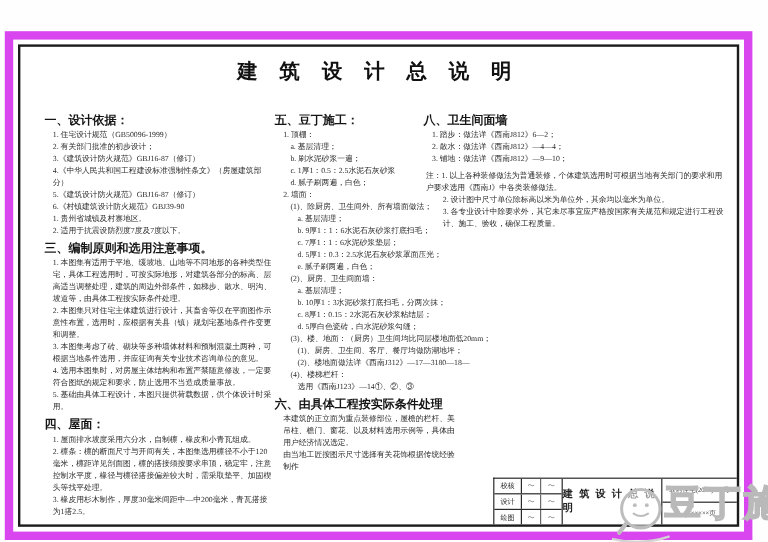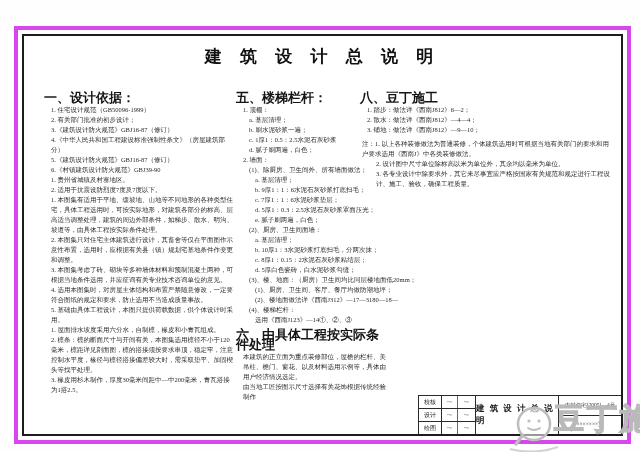--- a/index.html
+++ b/index.html
@@ -2,37 +2,37 @@
 <html><head>
 <meta charset="utf-8">
 <style>
   html,body{margin:0;padding:0;}
   body{
     width:640px;height:452px;position:relative;overflow:hidden;
     background:#fefefe;
     font-family:"Liberation Serif","DejaVu Serif",serif;
   }
   .frame-outer{
-    position:absolute;left:14px;top:26px;width:609px;height:410px;
-    border:4px solid #d946ef;background:#fff;
+    position:absolute;left:4px;top:26px;width:609px;height:410px;
+    border:7px solid #d946ef;background:#fff;
   }
   .frame-inner{
     position:absolute;left:4px;top:4px;right:4px;bottom:4px;
     border:2px solid #1c1c1c;
   }
   .sheet-title{
     position:absolute;top:9px;left:0;right:0;text-align:center;
     font-size:17px;font-weight:bold;letter-spacing:7px;color:#111;
   }
   .col{position:absolute;color:#2b2b2b;}
   .col1{left:20px;top:57px;width:192px;}
   .col2{left:212px;top:57px;width:152px;}
   .col3{left:336px;top:57px;width:252px;}
   .ln{font-size:6.5px;line-height:10px;}
-  .ln.h{font-size:13px;font-weight:bold;margin:5px 0 2px;color:#151515;}
+  .ln.h{font-size:10px;font-weight:bold;margin:5px 0 2px;color:#151515;}
   .col .ln.h:first-child{margin-top:0;}
   .ln.l1{padding-left:7px;}
   .ln.l2{padding-left:13px;}
   .ln.l3{padding-left:19px;}
   .col2 .ln.l2,.col2 .ln.l3{white-space:nowrap;}
   .ln.note{padding-left:2px;margin-top:4px;}
   .ln.note2{padding-left:16px;}
 
   .titleblock{
     position:absolute;right:0;bottom:0;width:202px;height:38px;
@@ -69,31 +69,33 @@
     <div class="col col1">
         <div class="ln h">一、设计依据：</div>
         <div class="ln l1">1. 住宅设计规范（GB50096-1999）</div>
         <div class="ln l1">2. 有关部门批准的初步设计；</div>
         <div class="ln l1">3.《建筑设计防火规范》GBJ16-87（修订）</div>
         <div class="ln l1">4.《中华人民共和国工程建设标准强制性条文》（房屋建筑部分）</div>
         <div class="ln l1">5.《建筑设计防火规范》GBJ16-87（修订）</div>
         <div class="ln l1">6.《村镇建筑设计防火规范》GBJ39-90</div>
         <div class="ln l1">1. 贵州省城镇及村寨地区。</div>
         <div class="ln l1">2. 适用于抗震设防烈度7度及7度以下。</div>
+        <div class="ln h">三、编制原则和选用注意事项。</div>
         <div class="ln l1">1. 本图集有适用于平地、缓坡地、山地等不同地形的各种类型住宅，具体工程选用时，可按实际地形，对建筑各部分的标高、层高适当调整处理，建筑的周边外部条件，如梯步、散水、明沟、坡道等，由具体工程按实际条件处理。</div>
         <div class="ln l1">2. 本图集只对住宅主体建筑进行设计，其畜舍等仅在平面图作示意性布置，选用时，应根据有关县（镇）规划宅基地条件作变更和调整。</div>
         <div class="ln l1">3. 本图集考虑了砖、砌块等多种墙体材料和预制混凝土两种，可根据当地条件选用，并应征询有关专业技术咨询单位的意见。</div>
         <div class="ln l1">4. 选用本图集时，对房屋主体结构和布置严禁随意修改，一定要符合图纸的规定和要求，防止选用不当造成质量事故。</div>
         <div class="ln l1">5. 基础由具体工程设计，本图只提供荷载数据，供个体设计时采用。</div>
+        <div class="ln h">四、屋面：</div>
         <div class="ln l1">1. 屋面排水坡度采用六分水，自制檩，椽皮和小青瓦组成。</div>
         <div class="ln l1">2. 檩条：檩的断面尺寸与开间有关，本图集选用檩径不小于120毫米，檩距详见剖面图，檩的搭接须按要求串顶，稳定牢，注意控制水平度，椽径与檩径搭接偏差较大时，需采取垫平、加固楔头等找平处理。</div>
         <div class="ln l1">3. 椽皮用杉木制作，厚度30毫米间距中—中200毫米，青瓦搭接为1搭2.5。</div>
       </div>
     <div class="col col2">
-        <div class="ln h">五、楼梯栏杆：</div>
+        <div class="ln h">五、豆丁施工：</div>
         <div class="ln l1">1. 顶棚：</div>
         <div class="ln l2">a. 基层清理；</div>
         <div class="ln l2">b. 刷水泥砂浆一遍；</div>
         <div class="ln l2">c. 1厚1：0.5：2.5水泥石灰砂浆</div>
         <div class="ln l2">d. 腻子刷两遍，白色；</div>
         <div class="ln l1">2. 墙面：</div>
         <div class="ln l2">(1)、除厨房、卫生间外、所有墙面做法；</div>
         <div class="ln l3">a. 基层清理；</div>
         <div class="ln l3">b. 9厚1：1：6水泥石灰砂浆打底扫毛；</div>
         <div class="ln l3">c. 7厚1：1：6水泥砂浆垫层；</div>
@@ -107,21 +109,21 @@
         <div class="ln l2">(3)、楼、地面：（厨房）卫生间均比同层楼地面低20mm；</div>
         <div class="ln l3">(1)、厨房、卫生间、客厅、餐厅均做防潮地坪；</div>
         <div class="ln l3">(2)、楼地面做法详《西南J312》—17—3180—18—</div>
         <div class="ln l2">(4)、楼梯栏杆：</div>
         <div class="ln l3">选用《西南J123》—14①、②、③</div>
         <div class="ln h">六、由具体工程按实际条件处理</div>
         <div class="ln l1">本建筑的正立面为重点装修部位，屋檐的栏杆、美吊柱、檐门、窗花、以及材料选用示例等，具体由用户经济情况选定。</div>
         <div class="ln l1">由当地工匠按图示尺寸选择有关花饰根据传统经验制作</div>
       </div>
     <div class="col col3">
-        <div class="ln h">八、豆丁施工</div>
+        <div class="ln h">八、卫生间面墙</div>
         <div class="ln l1">1. 踏步：做法详《西南J812》6—2；</div>
         <div class="ln l1">2. 散水：做法详《西南J812》—4—4；</div>
         <div class="ln l1">3. 铺地：做法详《西南J812》—9—10；</div>
         <div class="ln note">注：1. 以上各种装修做法为普通装修，个体建筑选用时可根据当地有关部门的要求和用户要求选用《西南J》中各类装修做法。</div>
         <div class="ln note2">2. 设计图中尺寸单位除标高以米为单位外，其余均以毫米为单位。</div>
         <div class="ln note2">3. 各专业设计中除要求外，其它未尽事宜应严格按国家有关规范和规定进行工程设计、施工、验收，确保工程质量。</div>
       </div>
 
     <div class="titleblock">
       <div class="tb-table">

